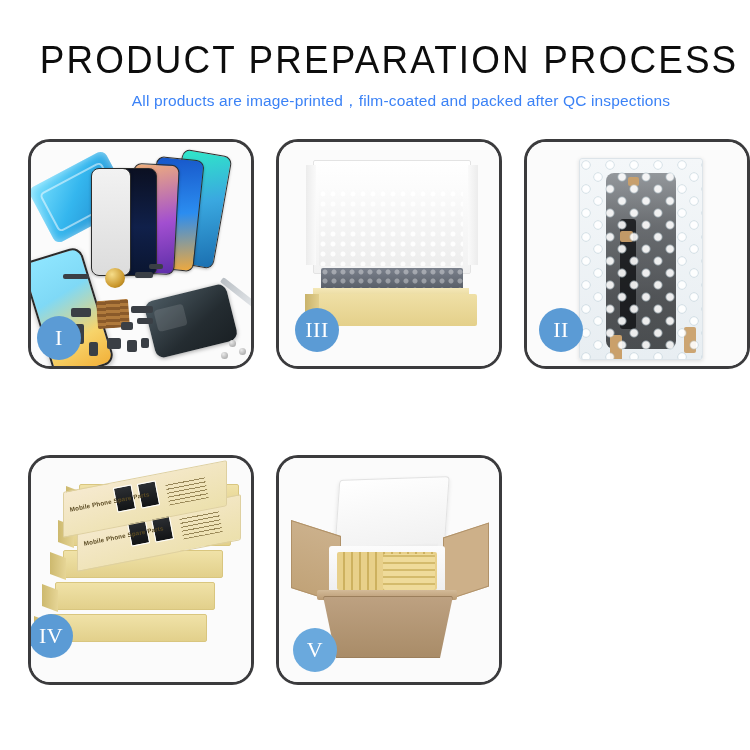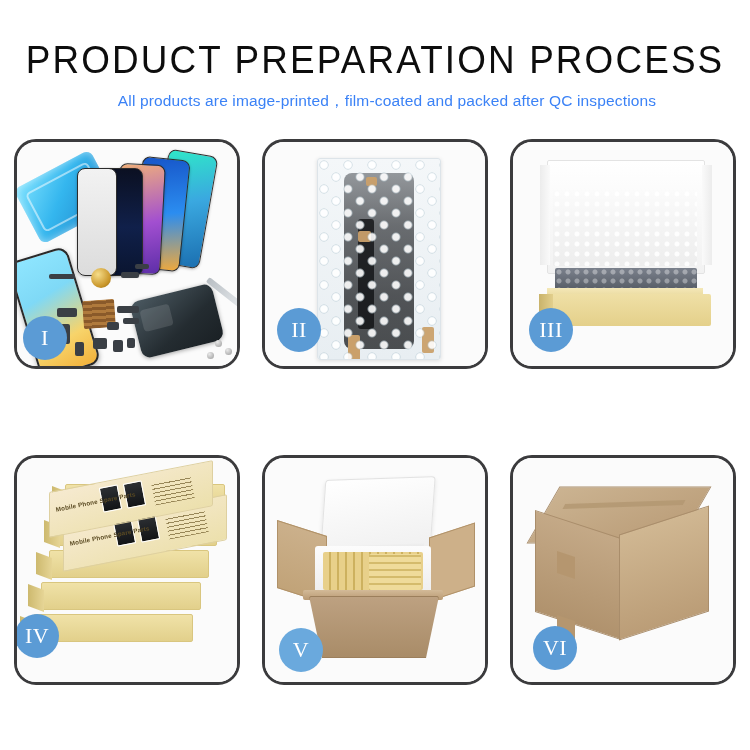--- a/index.html
+++ b/index.html
@@ -12,20 +12,21 @@
     height: 750px;
     font-family: "Liberation Sans", sans-serif;
     color: #111111;
     overflow: hidden;
   }
   .page {
     position: relative;
     width: 614px;
     height: 750px;
     background: #ffffff;
+    margin-left: 14px;
   }
 
   
   .header {
     position: absolute;
     left: 0; top: 38px;
     width: 750px;
     text-align: center;
   }
   .title {
@@ -501,46 +502,46 @@
         <div class="p1-tweezer"></div>
         <div class="p1-screws">
           <i class="s1"></i>
           <i class="s2"></i>
           <i class="s3"></i>
         </div>
       </div>
       <div class="badge">I</div>
     </div>
 
+    <div class="panel panel-3">
+      <div class="stage">
+        <div class="p3-lid"></div>
+        <div class="p3-foam"></div>
+        <div class="p3-inner"></div>
+        <div class="p3-tray"></div>
+        <div class="p3-front"></div>
+      </div>
+      <div class="badge">III</div>
+    </div>
+
     <div class="panel panel-2">
       <div class="stage">
         <div class="p2-bag">
           <div class="p2-part"></div>
           <div class="p2-flex"></div>
           <div class="p2-tab-a"></div>
           <div class="p2-tab-b"></div>
           <div class="p2-tab-c"></div>
           <div class="p2-tab-d"></div>
           <div class="p2-bubbles"></div>
         </div>
       </div>
       <div class="badge">II</div>
     </div>
 
-    <div class="panel panel-3">
-      <div class="stage">
-        <div class="p3-lid"></div>
-        <div class="p3-foam"></div>
-        <div class="p3-inner"></div>
-        <div class="p3-tray"></div>
-        <div class="p3-front"></div>
-      </div>
-      <div class="badge">III</div>
-    </div>
-
     <div class="panel panel-4">
       <div class="stage">
         <div class="p4">
           <div class="bx bx5"></div>
           <div class="bx bx4"></div>
           <div class="bx bx3"></div>
           <div class="bx bx2"></div>
           <div class="bx bx1"></div>
 
           <div class="lid lidB"></div>
@@ -566,26 +567,15 @@
         <div class="p5-flapR"></div>
         <div class="p5-foamrim"></div>
         <div class="p5-content"></div>
         <div class="p5-content2"></div>
         <div class="p5-rim"></div>
         <div class="p5-body"></div>
       </div>
       <div class="badge">V</div>
     </div>
 
-    <div class="panel panel-6">
-      <div class="stage">
-        <div class="p6-top"></div>
-        <div class="p6-left"></div>
-        <div class="p6-right"></div>
-        <div class="p6-seam"></div>
-        <div class="p6-tapeA"></div>
-        <div class="p6-tapeB"></div>
-      </div>
-      <div class="badge">VI</div>
-    </div>
 
   </div>
 </div>
 
 </body></html>

